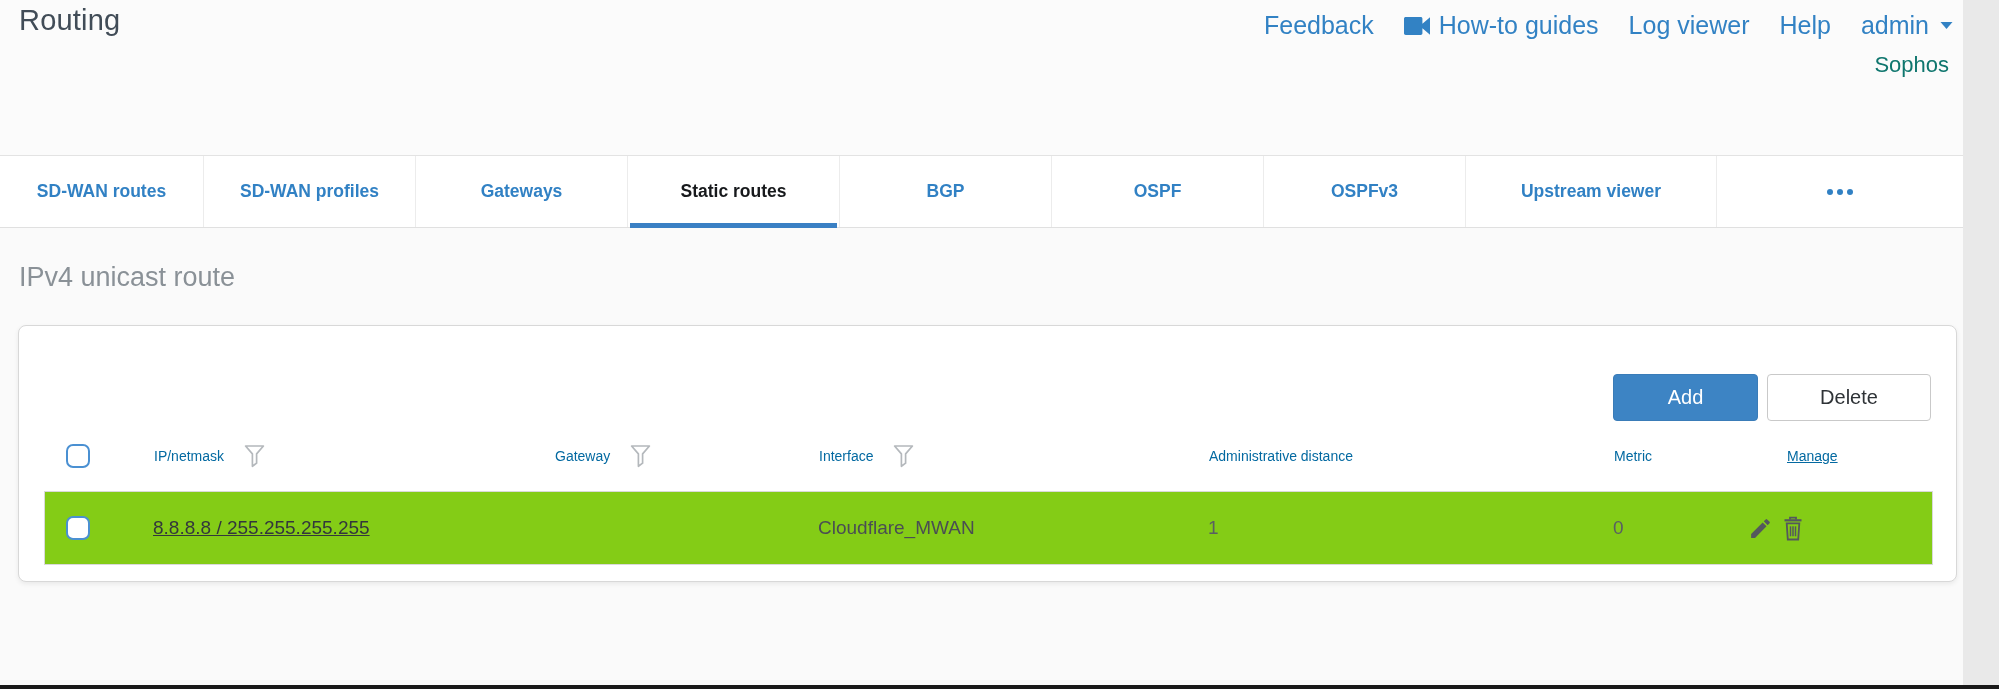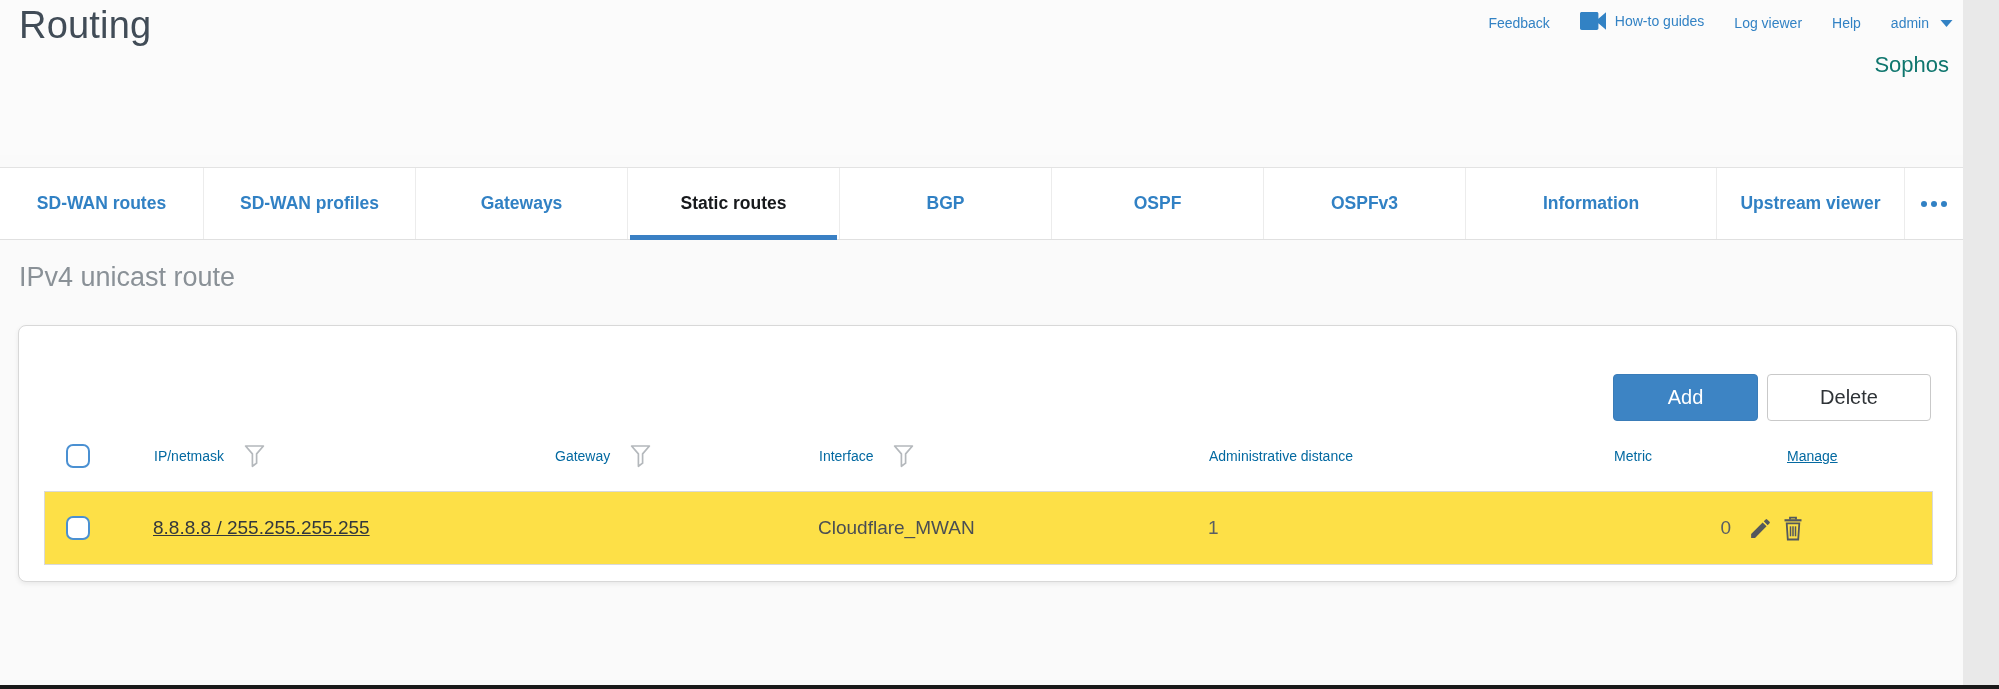--- a/index.html
+++ b/index.html
@@ -15,36 +15,36 @@
     width:1963px; height:685px;
     background:#fafafa;
   }
   
   .top-header {
     position:absolute; left:0; top:0; width:1963px; height:155px;
     background:#fbfbfb;
   }
   .page-title {
     position:absolute; left:19px; top:4px;
-    font-size:38px; font-weight:400; color:#414c57; letter-spacing:0.2px;
+    font-size:29px; font-weight:400; color:#414c57; letter-spacing:0.2px;
   }
   .top-nav {
     position:absolute; right:10px; top:11px;
     display:flex; align-items:flex-end; gap:30px;
-    font-size:14px; font-weight:500; color:#3282c4;margin-left:28px;
+    font-size:25px; font-weight:500; color:#3282c4;margin-left:28px;
   }
   .top-nav .nav-link { cursor:pointer; white-space:nowrap; display:flex; align-items:center; gap:9px; }
   .brand-label {
     position:absolute; right:14px; top:52px;
     font-size:22px; color:#0f766e; font-weight:400;
   }
   .caret-down { display:inline-block; margin-left:2px; }
   
   .tabbar {
-    position:absolute; left:0; top:167px; width:1963px; height:73px;
+    position:absolute; left:0; top:155px; width:1963px; height:73px;
     background:#ffffff;
     border-top:1px solid #e3e3e3;
     border-bottom:1px solid #e0e0e0;
     display:flex;
   }
   .tab {
     position:relative; height:100%;
     display:flex; align-items:center; justify-content:center;
     font-size:17.5px; font-weight:700; color:#3181c4;
     border-right:1px solid #ececec;
@@ -95,30 +95,30 @@
   .btn-secondary {
     width:164px; background:#ffffff; color:#2f3337; border:1px solid #c9c9c9;
   }
   
   .tbl { width:1889px; }
   .tr { display:flex; align-items:center; }
   .tr-head { height:70px; color:#0369a1; font-size:14px; font-weight:500; }
   .tr-data {
     height:74px;
     border:1px solid #d9d9d9;
-    background:#fde047;
+    background:#84cc16;
     font-size:19px; color:#4a4e53;
   }
   .c-check { width:68px; display:flex; justify-content:center; }
   .tr-data .c-check { width:66px; }
   .c-ip   { width:398px; padding-left:42px; }
   .c-gw   { width:264px; padding-left:45px; }
   .c-if   { width:390px; padding-left:45px; }
   .c-ad   { width:400px; padding-left:45px; }
-  .c-me   { width:168px; padding-left:50px;text-align:right; }
+  .c-me   { width:168px; padding-left:50px; }
   .c-mg   { flex:1; padding-left:55px;text-decoration:underline; }
   .head-cell { display:flex; align-items:center; gap:20px; }
   .checkbox {
     width:24px; height:24px; border:2.5px solid #4a90d2; border-radius:7px;
     background:#fff; cursor:pointer;
   }
   .ip-link {
     color:#33373c; text-decoration:underline; font-weight:500; cursor:pointer;
   }
   .num-val { color:#595e64; }
@@ -168,21 +168,20 @@
   </div>
 
   <div class="tabbar">
     <div class="tab">SD-WAN routes</div>
     <div class="tab">SD-WAN profiles</div>
     <div class="tab">Gateways</div>
     <div class="tab active">Static routes</div>
     <div class="tab">BGP</div>
     <div class="tab">OSPF</div>
     <div class="tab">OSPFv3</div>
-    <div class="tab">Information</div>
     <div class="tab">Upstream viewer</div>
     <div class="tab more">
       <span class="dots">
           <i></i>
           <i></i>
           <i></i>
         </span>
     </div>
   </div>
 

